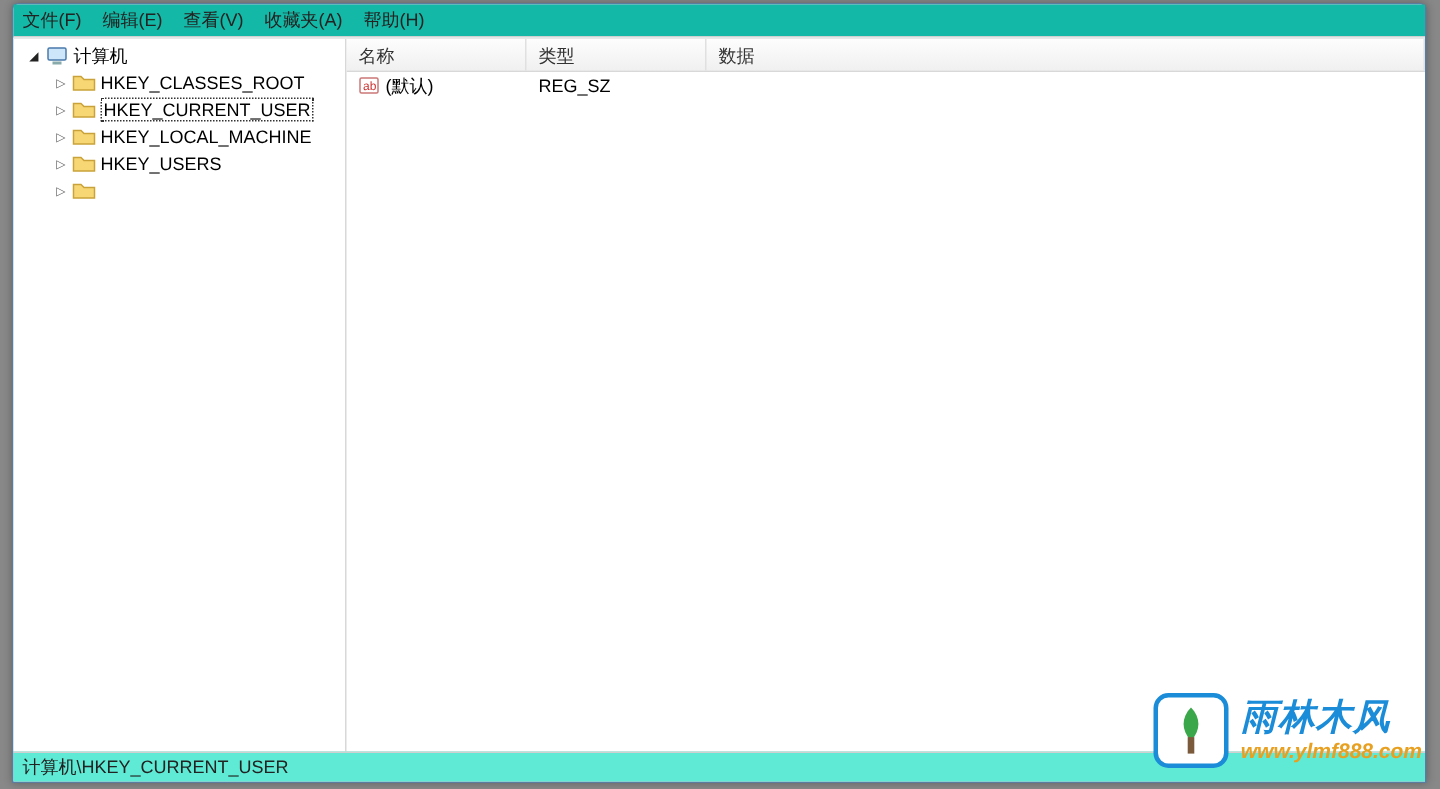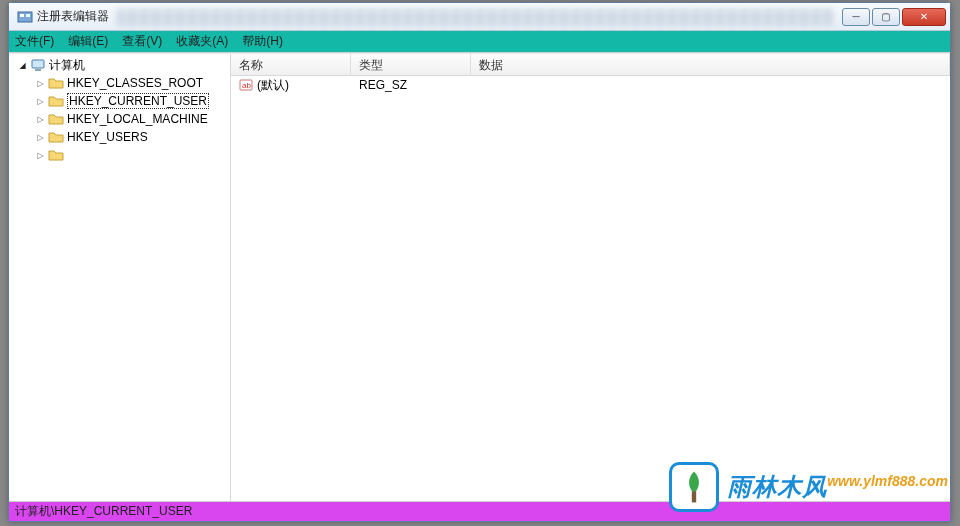--- a/index.html
+++ b/index.html
@@ -111,65 +111,49 @@
   align-items: center;
 }
 .cell { padding: 0 8px; display:flex; align-items:center; gap:4px;}
 .cell.name { width: 120px; }
 .cell.type { width: 120px; }
 .cell.data { flex: 1; }
 .val-icon { width:14px; height:14px; }
 .statusbar {
   height: 20px;
   border-top: 1px solid #d0d0d0;
-  background: #d946ef;
+  background: #5eead4;
   display: flex;
   align-items: center;
   padding: 0 6px;
   color: #222;
 }
 
 .watermark {
   position: absolute;
   right: 12px; bottom: 14px;
   display: flex; align-items: center; gap: 8px;
   pointer-events: none;
 }
 .wm-badge {
   width: 50px; height: 50px;
   border: 3px solid #1a8cd8;
   border-radius: 10px;
   display:flex; align-items:center; justify-content:center;
   background:#fff;
 }
-.wm-text { display:flex; flex-direction:row; line-height:1.1;}
+.wm-text { display:flex; flex-direction:column; line-height:1.1;}
 .wm-cn { font-size: 24px; font-weight: bold; color: #1a8cd8; font-style: italic; letter-spacing:1px;}
 .wm-url { font-size: 14px; font-weight: bold; color: #e8a020; font-style: italic;}
 </style>
 </head>
 <body>
 
 <div class="window">
 
-  <div class="titlebar">
-    <span class="app-icon">
-      <svg viewBox="0 0 16 16">
-          <rect x="1" y="3" width="14" height="10" fill="#7aa8d8" stroke="#3a6a9a"></rect>
-          <rect x="3" y="5" width="4" height="3" fill="#fff"></rect>
-          <rect x="9" y="5" width="4" height="3" fill="#dff"></rect>
-        </svg>
-    </span>
-    <span class="title">注册表编辑器</span>
-    <div class="blur-area"></div>
-    <div class="win-btns">
-      <div class="win-btn">─</div>
-      <div class="win-btn">▢</div>
-      <div class="win-btn close">✕</div>
-    </div>
-  </div>
 
   <div class="menubar">
     <span>文件(F)</span>
     <span>编辑(E)</span>
     <span>查看(V)</span>
     <span>收藏夹(A)</span>
     <span>帮助(H)</span>
   </div>
 
   <div class="content">

